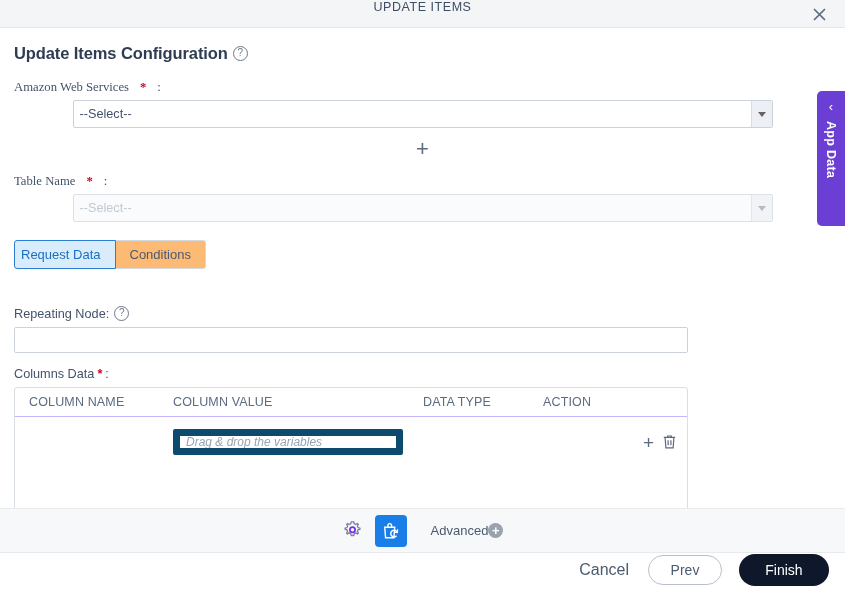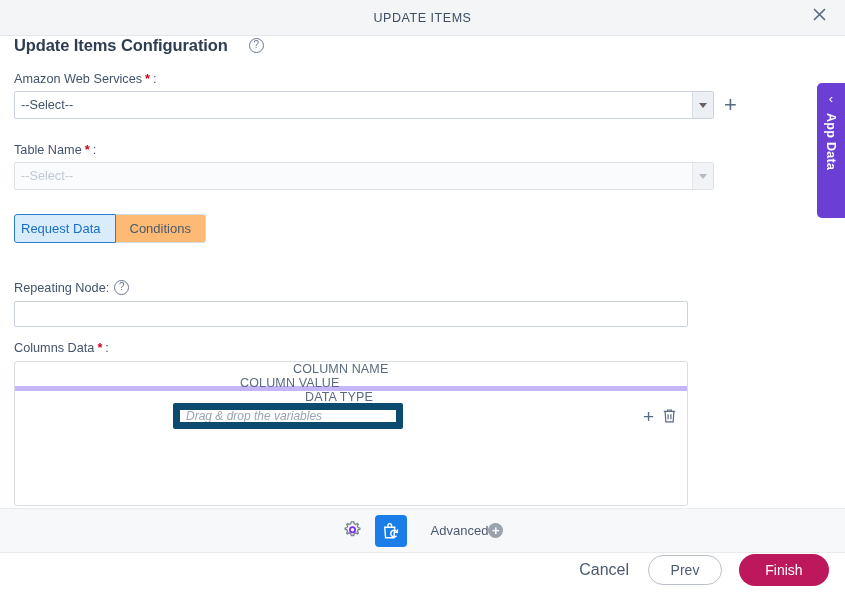--- a/index.html
+++ b/index.html
@@ -12,25 +12,24 @@
 
   body {
     font-family: "Liberation Sans", sans-serif;
     background: #ffffff;
     color: #43536b;
     position: relative;
   }
 
   
   .titlebar {
-    height: 36px;
+    height: 28px;
     background: #f4f5f7;
     border-bottom: 1px solid #e3e6eb;
     display: flex;
-    align-items: center;
     justify-content: center;
     position: relative;
   }
   .titlebar-title {
     font-size: 12.5px;
     letter-spacing: 0.55px;
     color: #3d4d63;
     font-weight: 400;
   }
   .close-btn {
@@ -49,22 +48,22 @@
   
   .content {
     padding: 0 14px;
     position: relative;
     height: 472px;
   }
 
   .page-title {
     display: flex;
     align-items: center;
-    gap: 21px;
-    margin-top: 0;
+    gap: 5px;
+    margin-top: 16px;
     margin-bottom: 17px;
   }
   .page-title h1 {
     font-size: 16.5px;
     font-weight: bold;
     color: #2e3d52;
     letter-spacing: -0.1px;
   }
 
   .help-icon {
@@ -82,29 +81,31 @@
   }
   .help-icon span { position: relative; top: -0.5px; }
 
   
   .field-label {
     font-size: 12.7px;
     color: #43536b;
     margin-bottom: 5px;
     display: flex;
     align-items: center;
-    gap: 3px;
+    gap: 11px;
+    font-family: Liberation Serif, serif;
   }
   .req { color: #d0021b; font-weight: bold; }
 
   .select-row {
     display: flex;
     align-items: center;
     gap: 10px;
-    margin-bottom: 24px;
+    margin-bottom: 14px;
+    flex-direction: column;
   }
 
   .select-box {
     width: 700px;
     height: 28px;
     border: 1px solid #ccd2dc;
     border-radius: 2px;
     background: #ffffff;
     display: flex;
     align-items: stretch;
@@ -218,25 +219,24 @@
     height: 145px;
     border: 1px solid #d9dee5;
     border-radius: 3px;
     background: #fff;
     overflow: hidden;
   }
   .thead {
     display: flex;
     height: 29px;
     align-items: center;
-    border-bottom: 5px solid #c4b5fd;
+    border-bottom: 1px solid #c4b5fd;
     font-size: 12.5px;
     color: #5b6b80;
     letter-spacing: 0.15px;
-    flex-direction: column;
   }
   .th { padding-left: 14px; }
   .c-name  { width: 144px; }
   .c-value { width: 250px; }
   .c-type  { width: 120px; }
   .c-act   { width: 120px; }
 
   .trow {
     display: flex;
     align-items: center;
@@ -381,21 +381,21 @@
     border: 1px solid #b9c0ca;
     border-radius: 18px;
     width: 74px;
     height: 30px;
     cursor: pointer;
   }
   .btn-finish {
     font-family: "Liberation Sans", sans-serif;
     font-size: 14px;
     color: #fff;
-    background: #be185d;
+    background: #0f172a;
     border: none;
     border-radius: 18px;
     width: 90px;
     height: 32px;
     cursor: pointer;
   }
 </style>
 </head>
 <body>
 

